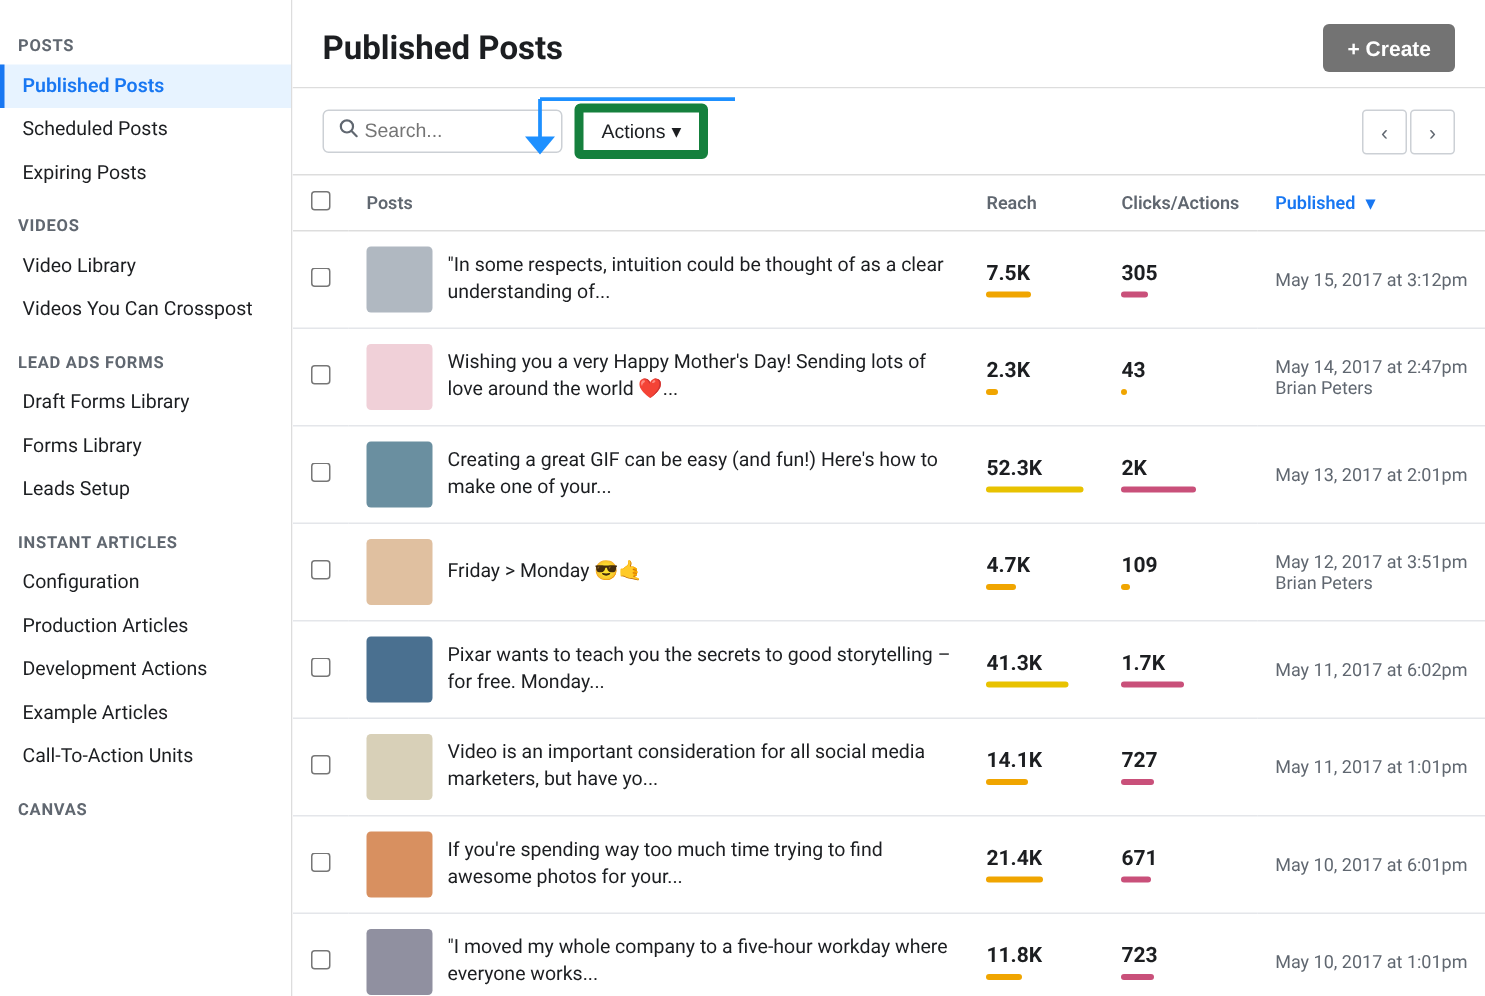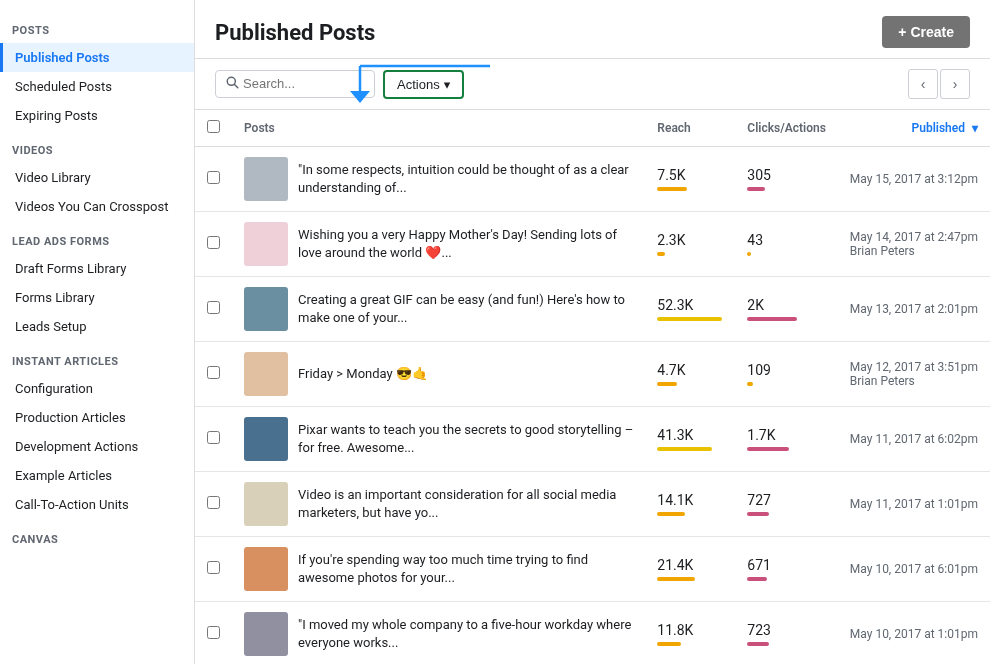--- a/index.html
+++ b/index.html
@@ -94,21 +94,21 @@
       outline: none;
       font-size: 13px;
       color: #606770;
       width: 120px;
       background: transparent;
     }
     .search-icon-svg { color: #606770; margin-right: 4px; }
     #actions-button {
       display: flex;
       align-items: center;
-      border: 2px solid #15803d;
+      border: 6px solid #15803d;
       border-radius: 4px;
       padding: 5px 12px;
       background: #fff;
       cursor: pointer;
       font-size: 13px;
       color: #1c1e21;
       gap: 4px;
     }
 
     
@@ -145,21 +145,20 @@
       text-align: left;
       font-size: 12px;
       font-weight: 600;
       color: #606770;
       border-bottom: 1px solid #ddd;
       background: #fff;
       white-space: nowrap;
     }
     thead th.sorted {
       color: #1877f2;
-      text-align: right;
     }
     .sort-arrow { margin-left: 4px; }
     tbody tr {
       border-bottom: 1px solid #e4e6ea;
     }
     td {
       padding: 10px 12px;
       vertical-align: middle;
     }
     .checkbox-cell { width: 28px; }
@@ -174,21 +173,21 @@
       align-items: center;
       justify-content: center;
       overflow: hidden;
     }
     .post-text {
       font-size: 13px;
       color: #1c1e21;
       line-height: 1.4;
     }
     .metric-cell { min-width: 90px; }
-    .metric-value { font-size: 14px; font-weight: 400; color: #1c1e21; }
+    .metric-value { font-size: 14px; font-weight: 700; color: #1c1e21; }
     .metric-bar {
       height: 4px;
       border-radius: 2px;
       margin-top: 4px;
       max-width: 80px;
     }
     .bar-orange { background: #f0a500; }
     .bar-pink { background: #c9507a; }
     .bar-yellow { background: #e8c200; }
     .date-cell { font-size: 12px; color: #606770; white-space: nowrap; }
@@ -355,21 +354,21 @@
             <td class="date-cell">
               <div>May 12, 2017 at 3:51pm</div>
               <div class="author">Brian Peters</div>
             </td>
           </tr>
           <tr>
             <td class="checkbox-cell"><input type="checkbox" style=""></td>
             <td>
               <div class="post-cell">
                 <div class="post-thumb" style="background: rgb(74, 112, 144);"></div>
-                <span class="post-text">Pixar wants to teach you the secrets to good storytelling – for free. Awesome...</span>
+                <span class="post-text">Pixar wants to teach you the secrets to good storytelling – for free. Monday...</span>
               </div>
             </td>
             <td class="metric-cell">
               <div class="metric-value">41.3K</div>
               <div class="metric-bar bar-yellow" style="width: 55px;"></div>
             </td>
             <td class="metric-cell">
               <div class="metric-value">1.7K</div>
               <div class="metric-bar bar-pink" style="width: 42px;"></div>
             </td>

